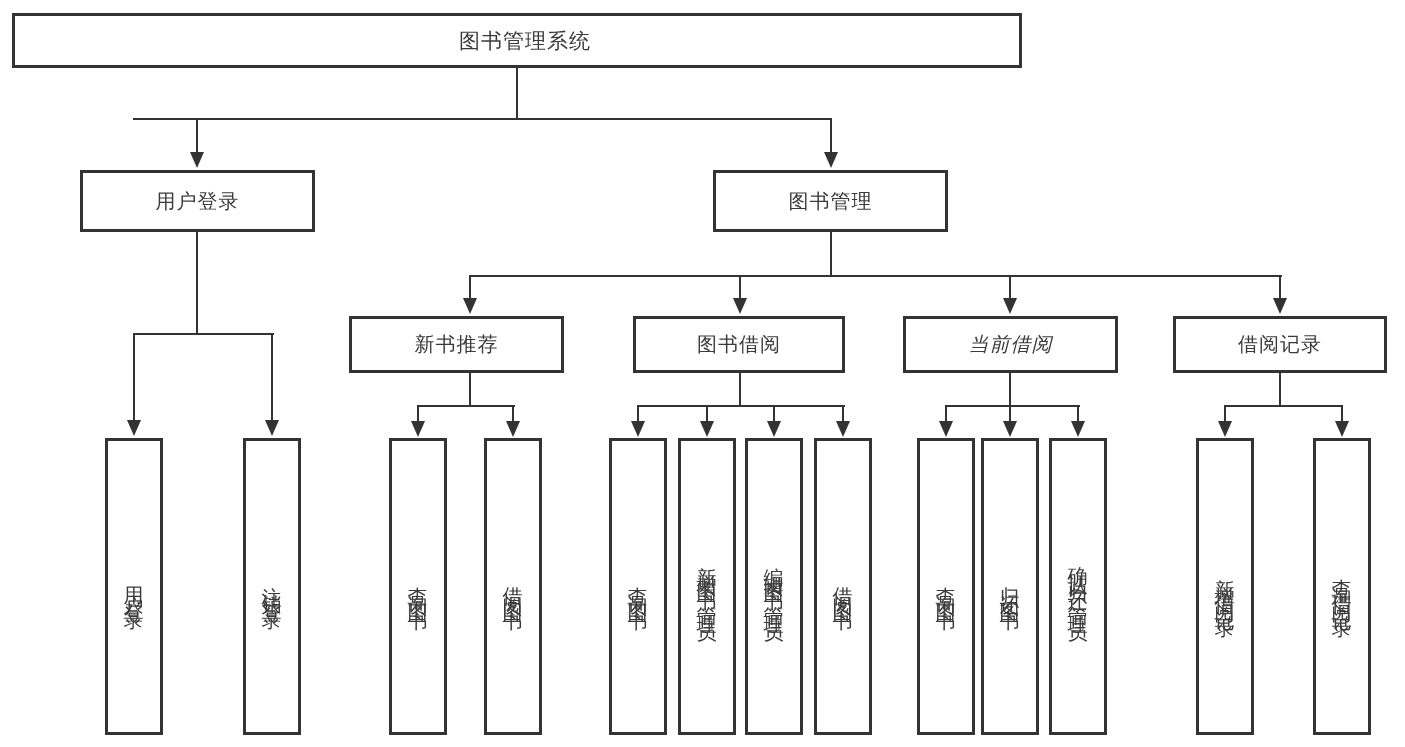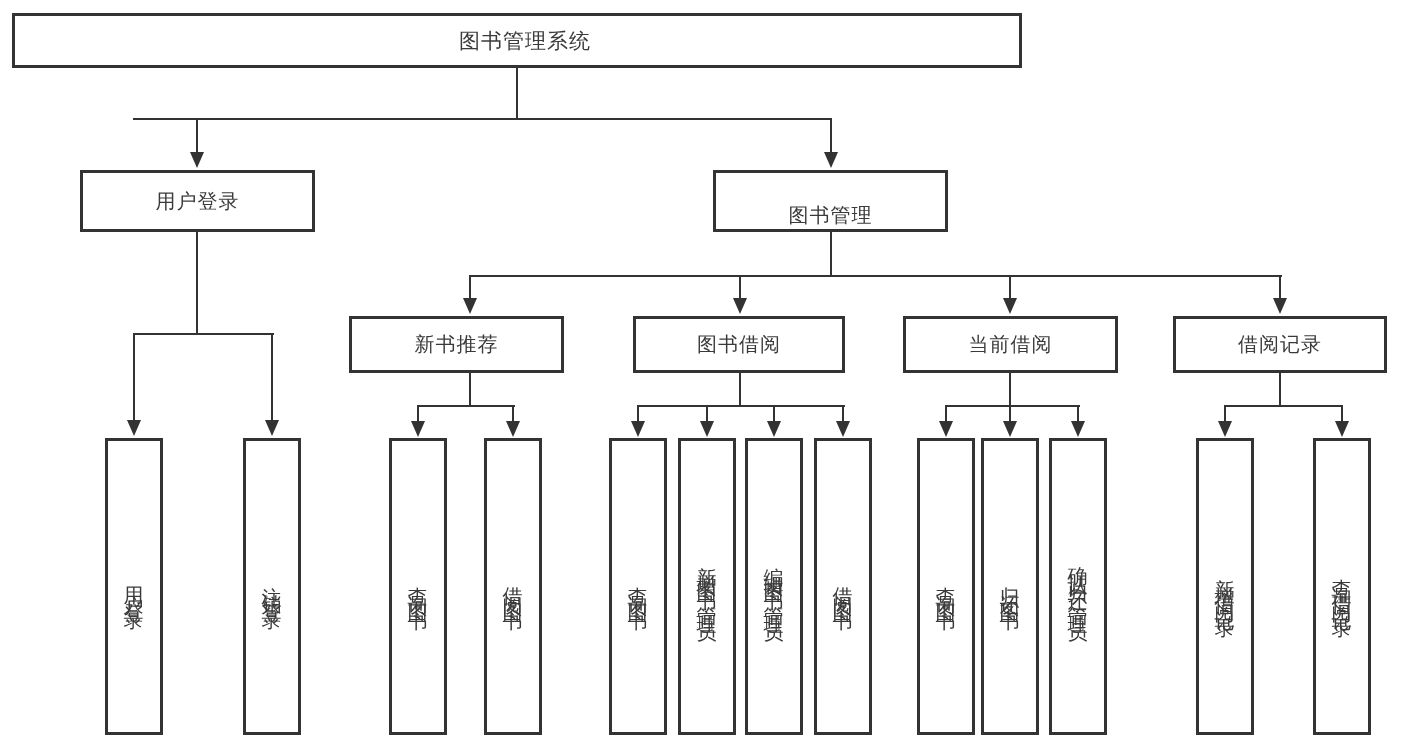--- a/index.html
+++ b/index.html
@@ -68,21 +68,21 @@
   <div class="line" style="left:516px; top:66px; width:2px; height:54px;"></div>
   <div class="line" style="left:133px; top:118px; width:699px; height:2px;"></div>
   <div class="line" style="left:196px; top:118px; width:2px; height:36px;"></div>
   <div class="line" style="left:830px; top:118px; width:2px; height:36px;"></div>
   <div class="arrow" style="left:190px; top:152px;"></div>
   <div class="arrow" style="left:824px; top:152px;"></div>
 
   <div class="box hbox" style="left:80px; top:170px; width:235px; height:62px;">
     <span>用户登录</span>
   </div>
-  <div class="box hbox" style="left:713px; top:170px; width:235px; height:62px;align-items:flex-end;">
+  <div class="box hbox" style="left:713px; top:170px; width:235px; height:62px;">
     <span>图书管理</span>
   </div>
 
   <div class="line" style="left:196px; top:232px; width:2px; height:103px;"></div>
   <div class="line" style="left:133px; top:333px; width:141px; height:2px;"></div>
   <div class="line" style="left:133px; top:333px; width:2px; height:89px;"></div>
   <div class="line" style="left:271px; top:333px; width:2px; height:89px;"></div>
   <div class="arrow" style="left:127px; top:420px;"></div>
   <div class="arrow" style="left:265px; top:420px;"></div>
 
@@ -96,21 +96,21 @@
   <div class="arrow" style="left:733px; top:298px;"></div>
   <div class="arrow" style="left:1003px; top:298px;"></div>
   <div class="arrow" style="left:1273px; top:298px;"></div>
 
   <div class="box hbox" style="left:349px; top:316px; width:215px; height:57px;">
     <span>新书推荐</span>
   </div>
   <div class="box hbox" style="left:633px; top:316px; width:212px; height:57px;">
     <span>图书借阅</span>
   </div>
-  <div class="box hbox" style="left:903px; top:316px; width:215px; height:57px;">
+  <div class="box hbox" style="left:903px; top:316px; width:215px; height:57px;font-style:italic;">
     <span>当前借阅</span>
   </div>
   <div class="box hbox" style="left:1173px; top:316px; width:214px; height:57px;">
     <span>借阅记录</span>
   </div>
 
   <div class="line" style="left:469px; top:373px; width:2px; height:34px;"></div>
   <div class="line" style="left:417px; top:405px; width:98px; height:2px;"></div>
   <div class="line" style="left:417px; top:405px; width:2px; height:17px;"></div>
   <div class="line" style="left:512px; top:405px; width:2px; height:17px;"></div>

